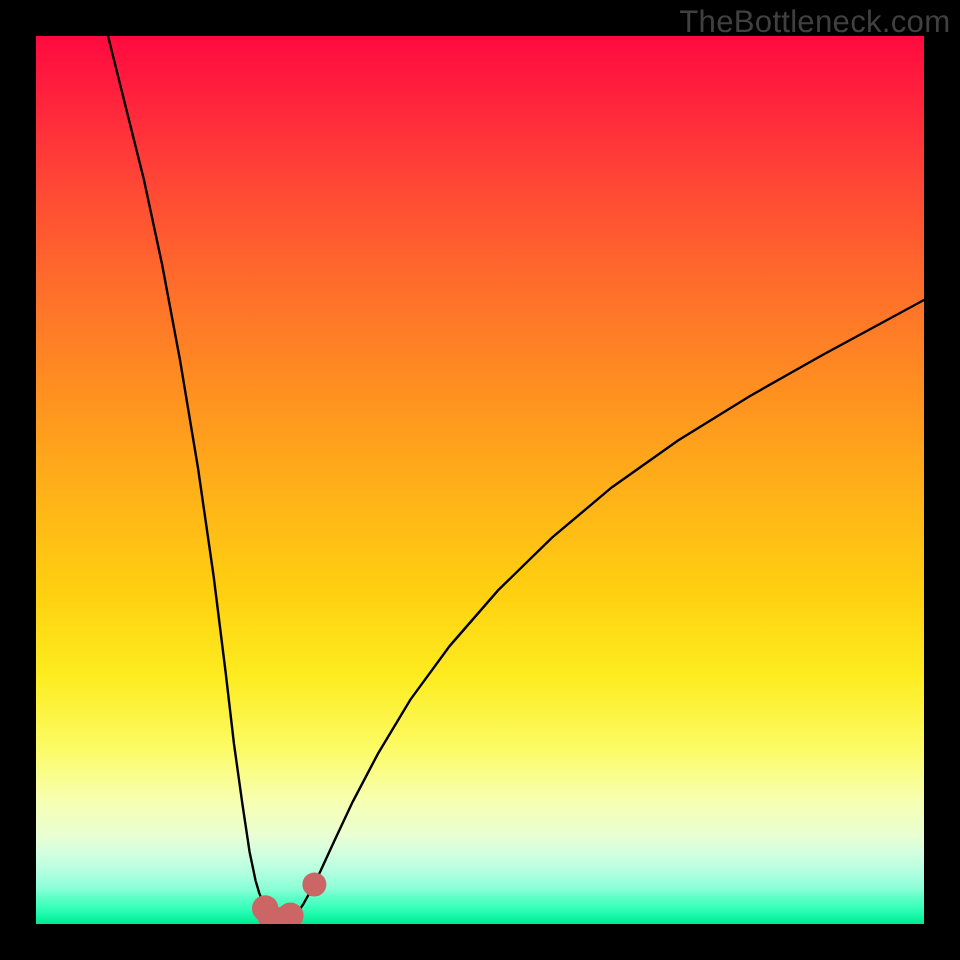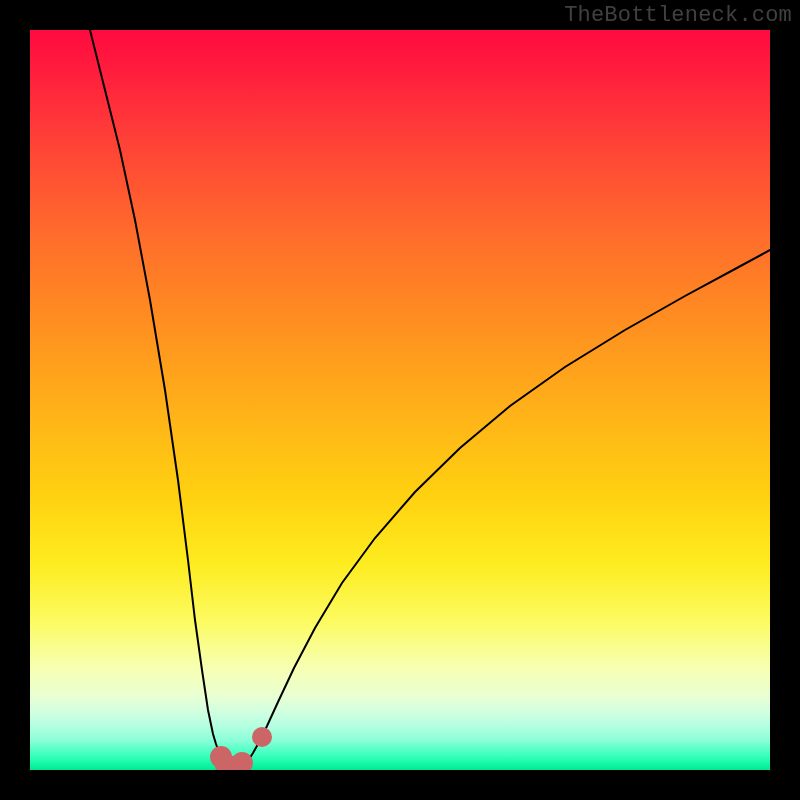--- a/index.html
+++ b/index.html
@@ -55,24 +55,23 @@
     position: absolute;
     left: 0; top: 0;
     width: 100%;
     height: 100%;
   }
   .watermark {
     position: absolute;
     top: 3px;
     right: 8px;
     color: #404040;
-    font-size: 22px;
+    font-size: 26px;
     letter-spacing: 0.2px;
     font-weight: 400;
-    font-family: Liberation Mono, monospace;
   }
 </style>
 </head>
 <body>
 
 <div class="frame">
   <div class="watermark">TheBottleneck.com</div>
   <div class="plot-area">
     <div class="gradient-bg"></div>
     <svg class="curve" viewBox="0 0 740 740" preserveAspectRatio="none">

